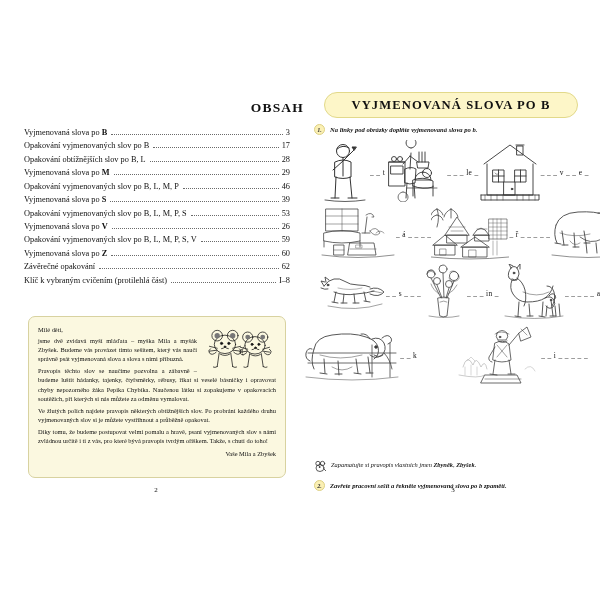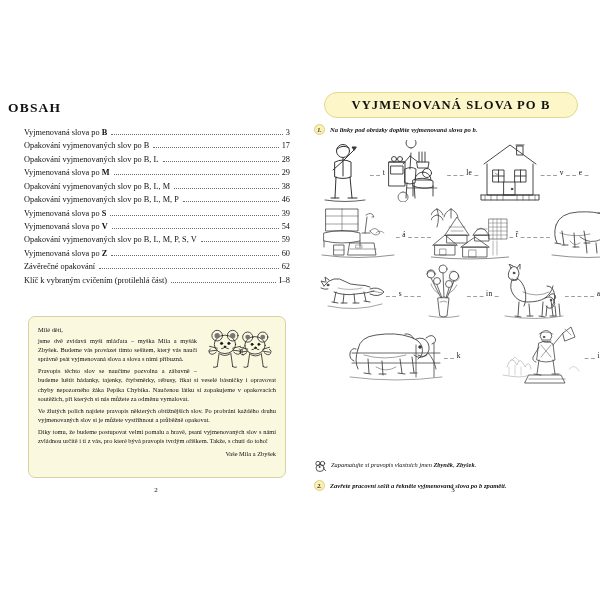--- a/index.html
+++ b/index.html
@@ -25,21 +25,21 @@
   
   .page-left {
     position: absolute;
     left: 8px;
     top: 28px;
     width: 296px;
     height: 490px;
     background: #ffffff;
   }
   .toc-title {
-    text-align: left;
+    text-align: right;
     font-size: 13.5px;
     font-weight: bold;
     letter-spacing: 1.2px;
     margin: 72px 0 10px 0;
     font-family: "Liberation Serif", serif;
   }
   .toc-list {
     margin: 0 14px 0 16px;
   }
   .toc-row {
@@ -213,48 +213,48 @@
           <span class="toc-label">Vyjmenovaná slova po <b>B</b></span>
           <span class="toc-dots"></span>
           <span class="toc-page">3</span>
         </div>
         <div class="toc-row">
           <span class="toc-label">Opakování vyjmenovaných slov po B</span>
           <span class="toc-dots"></span>
           <span class="toc-page">17</span>
         </div>
         <div class="toc-row">
-          <span class="toc-label">Opakování vyjmenovaných slov po B, L</span>
+          <span class="toc-label">Opakování obtížnějších slov po B, L</span>
           <span class="toc-dots"></span>
           <span class="toc-page">28</span>
         </div>
         <div class="toc-row">
           <span class="toc-label">Vyjmenovaná slova po <b>M</b></span>
           <span class="toc-dots"></span>
           <span class="toc-page">29</span>
         </div>
         <div class="toc-row">
-          <span class="toc-label">Opakování vyjmenovaných slov po B, L, M</span>
-          <span class="toc-dots"></span>
-          <span class="toc-page">38</span>
-        </div>
-        <div class="toc-row">
           <span class="toc-label">Opakování vyjmenovaných slov po B, L, M, P</span>
           <span class="toc-dots"></span>
           <span class="toc-page">46</span>
         </div>
         <div class="toc-row">
           <span class="toc-label">Vyjmenovaná slova po <b>S</b></span>
           <span class="toc-dots"></span>
           <span class="toc-page">39</span>
         </div>
         <div class="toc-row">
+          <span class="toc-label">Opakování vyjmenovaných slov po  B, L, M, P, S</span>
+          <span class="toc-dots"></span>
+          <span class="toc-page">53</span>
+        </div>
+        <div class="toc-row">
           <span class="toc-label">Vyjmenovaná slova po <b>V</b></span>
           <span class="toc-dots"></span>
-          <span class="toc-page">54</span>
+          <span class="toc-page">26</span>
         </div>
         <div class="toc-row">
           <span class="toc-label">Opakování vyjmenovaných slov po B, L, M, P, S, V</span>
           <span class="toc-dots"></span>
           <span class="toc-page">59</span>
         </div>
         <div class="toc-row">
           <span class="toc-label">Vyjmenovaná slova po <b>Z</b></span>
           <span class="toc-dots"></span>
           <span class="toc-page">60</span>
@@ -538,21 +538,21 @@
               <path d="M50 32 q3 -4 6 -1 q2 3 -1 5"></path>
               <circle cx="52" cy="36" r="0.8" fill="#333"></circle>
               <path d="M48 42 l-1 10 M56 42 l1 10 M60 40 l1 12"></path>
               <path d="M6 52 q30 5 58 0" stroke-width="0.5"></path>
             </g>
           </svg>
           <div class="blanks">_ _ _ _ _ a</div>
         </div>
       </div>
 
-      <div class="picrow" style="justify-content:space-between; padding-left:28px; gap:40px;">
+      <div class="picrow" style="justify-content:flex-end; padding-left:28px; gap:40px;">
         <div class="cell">
           <svg width="96" height="62" viewBox="0 0 96 62">
             <g fill="none" stroke="#444" stroke-width="0.9" stroke-linecap="round" stroke-linejoin="round">
               <path d="M10 26 q2 -12 18 -14 q20 -3 34 2 q10 3 12 10 q2 8 -4 12"></path>
               <path d="M68 16 q8 -3 12 4 q3 7 -2 12 q-6 5 -12 0"></path>
               <path d="M66 16 q-3 -6 -9 -5 M78 15 q6 -5 9 0 q2 4 -3 6"></path>
               <circle cx="72" cy="24" r="1.3" fill="#333"></circle>
               <path d="M70 32 q5 3 9 0"></path>
               <path d="M10 26 q-4 12 0 20 M20 36 l1 14 M34 38 l1 14 M52 36 l2 14 M64 34 l2 16"></path>
               <path d="M16 50 l7 1 M31 51 l7 0 M50 50 l7 1 M62 50 l7 0"></path>

